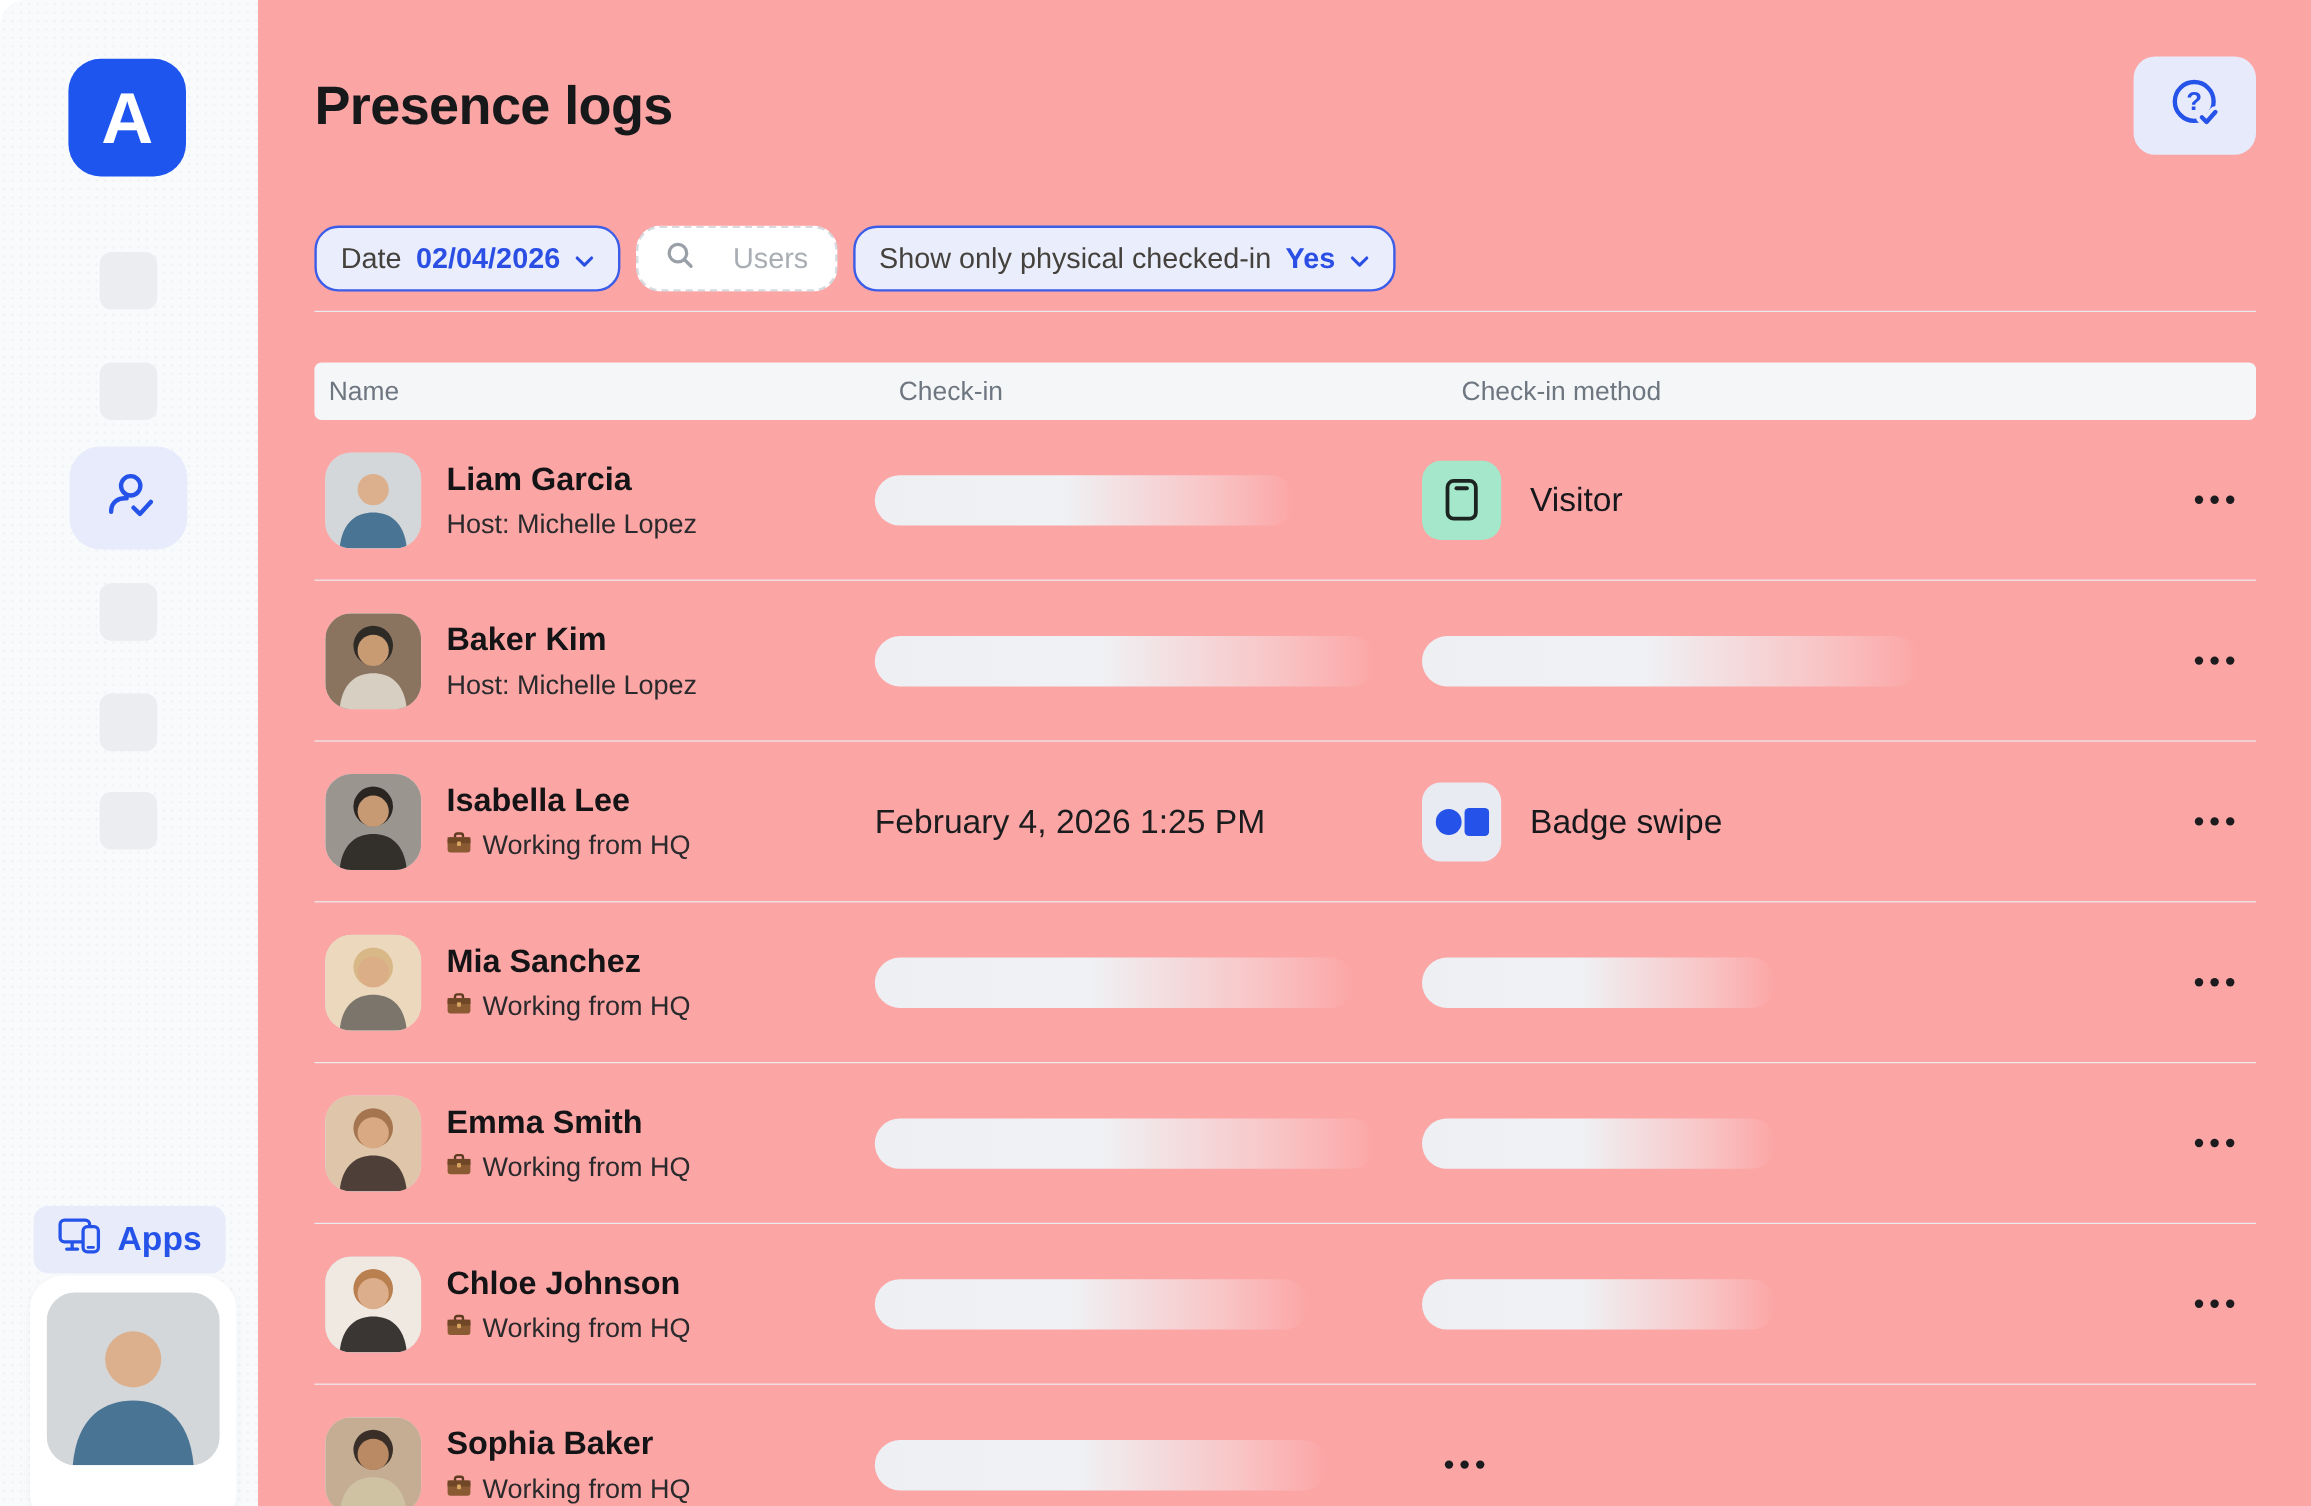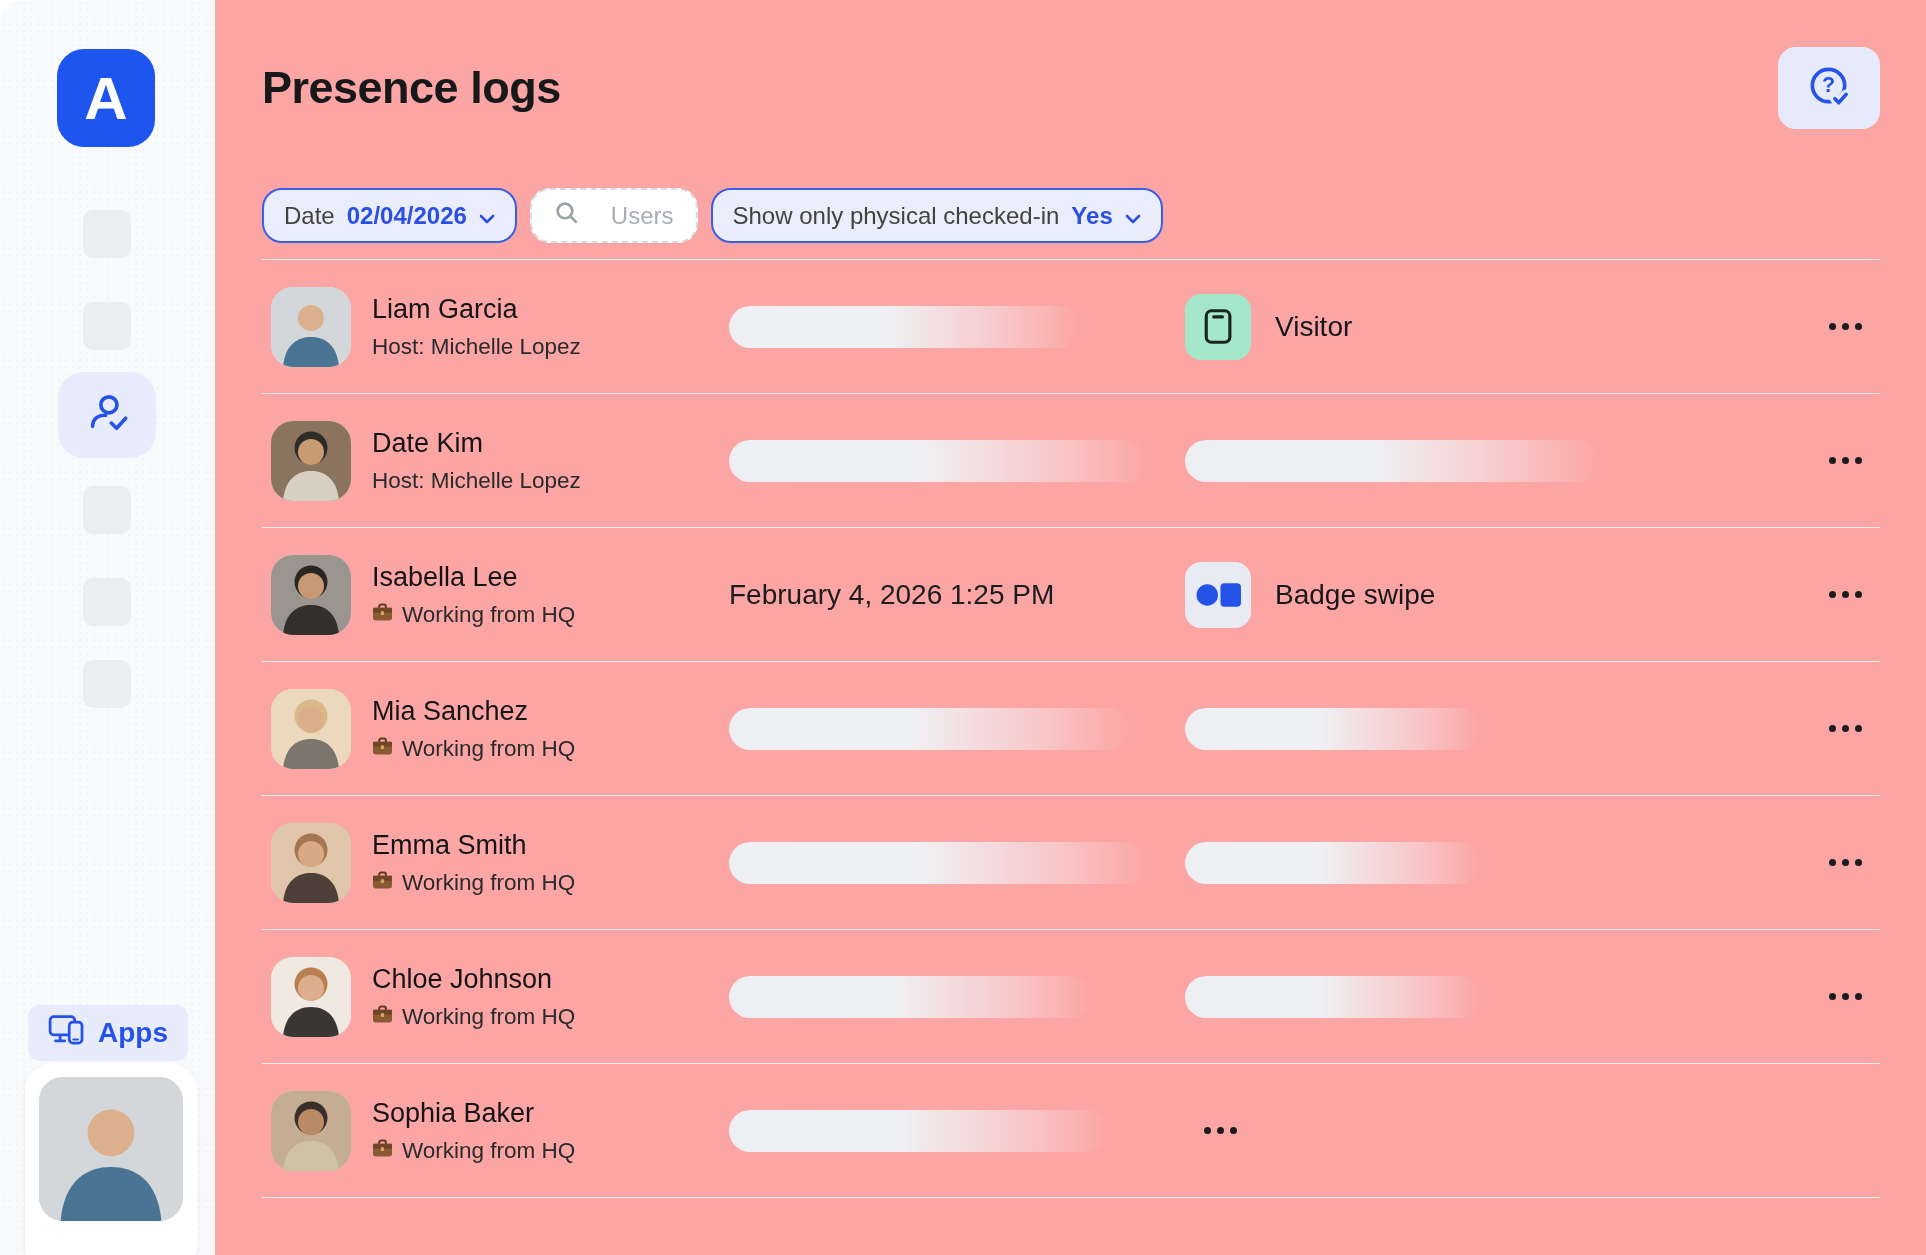--- a/index.html
+++ b/index.html
@@ -85,21 +85,21 @@
   }
   .thead .c1 { padding-left:12px; }
   .thead .c2 { padding-left:20px; }
   .thead .c3 { padding-left:33px; }
 
   .rows { margin:0 46px 0 47px; }
   .row { height:134px; border-bottom:1px solid #ececef; }
   .cell-name { display:flex; align-items:center; gap:21px; padding-left:9px; }
   .avatar { width:80px; height:80px; border-radius:22px; overflow:hidden; flex:none; background:#ddd; }
   .avatar svg { display:block; }
-  .nm { font-size:27px; font-weight:400; color:#141416; margin-bottom:9px; }
+  .nm { font-size:27px; font-weight:700; color:#141416; margin-bottom:9px; }
   .sub { font-size:22.5px; color:#2a2a2c; display:flex; align-items:center; gap:9px; }
   .checkin-text { font-size:28px; color:#1b1c1e; }
   .pill {
     height:42px; border-radius:21px;
     background:linear-gradient(90deg,#edeff3 0%,#eff1f4 45%,rgba(243,244,247,.4) 80%,rgba(250,251,252,0) 100%);
   }
   .cell-method { display:flex; align-items:center; gap:24px; }
   .m-icon {
     width:66px; height:66px; border-radius:16px; flex:none;
     display:flex; align-items:center; justify-content:center;
@@ -203,20 +203,26 @@
       <span>
         <svg viewBox="0 0 16 10" width="16" height="10" fill="none" stroke="#2b4fe4" stroke-width="2.6" stroke-linecap="round" stroke-linejoin="round">
             <path d="M2 2 l6 6 6-6"></path>
           </svg>
       </span>
     </div>
   </div>
 
   <div class="rule"></div>
 
+  <div class="thead grid-cols">
+    <span class="c1">Name</span>
+    <span class="c2">Check-in</span>
+    <span class="c3">Check-in method</span>
+    <span></span>
+  </div>
 
   <div class="rows" id="rows">
       <div class="row grid-cols">
     <div class="cell-name">
       <div class="avatar">
             <svg viewBox="0 0 80 80" width="80" height="80">
     <rect width="80" height="80" fill="#d3d7da"></rect>
     <circle cx="40" cy="31" r="13" fill="#dcb08c"></circle>
     <path d="M12 80 C14 57 27 50 40 50 C53 50 66 57 68 80 Z" fill="#4a7494"></path>
             </svg>
@@ -250,21 +256,21 @@
     <div class="cell-name">
       <div class="avatar">
             <svg viewBox="0 0 80 80" width="80" height="80">
     <rect width="80" height="80" fill="#8a7460"></rect>
               <circle cx="40" cy="27" r="16.5" fill="#2e2a26"></circle>
     <circle cx="40" cy="31" r="13" fill="#c99b72"></circle>
     <path d="M12 80 C14 57 27 50 40 50 C53 50 66 57 68 80 Z" fill="#d7cfc2"></path>
             </svg>
           </div>
       <div>
-        <div class="nm">Date Kim</div>
+        <div class="nm">Baker Kim</div>
         <div class="sub">
               <span>Host: Michelle Lopez</span>
             </div>
       </div>
     </div>
     <div>
           <div class="pill" style="width:418px"></div>
         </div>
     <div class="cell-method">
           <div class="pill" style="width:415px"></div>

